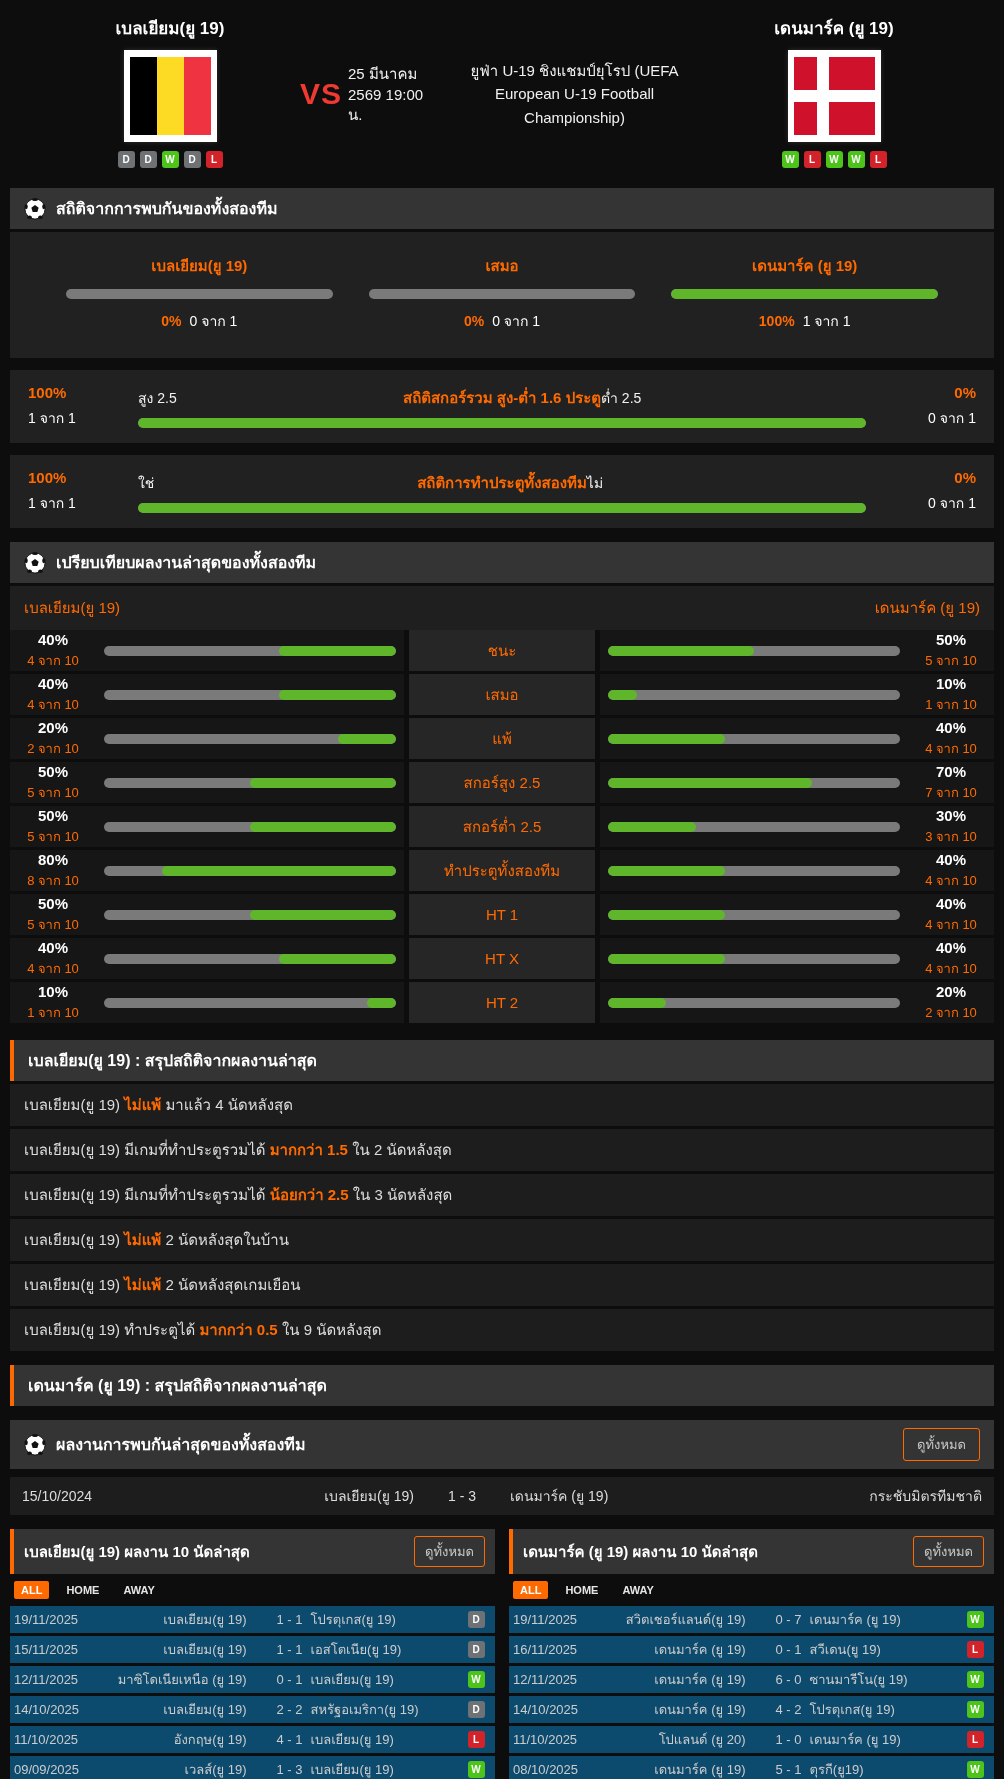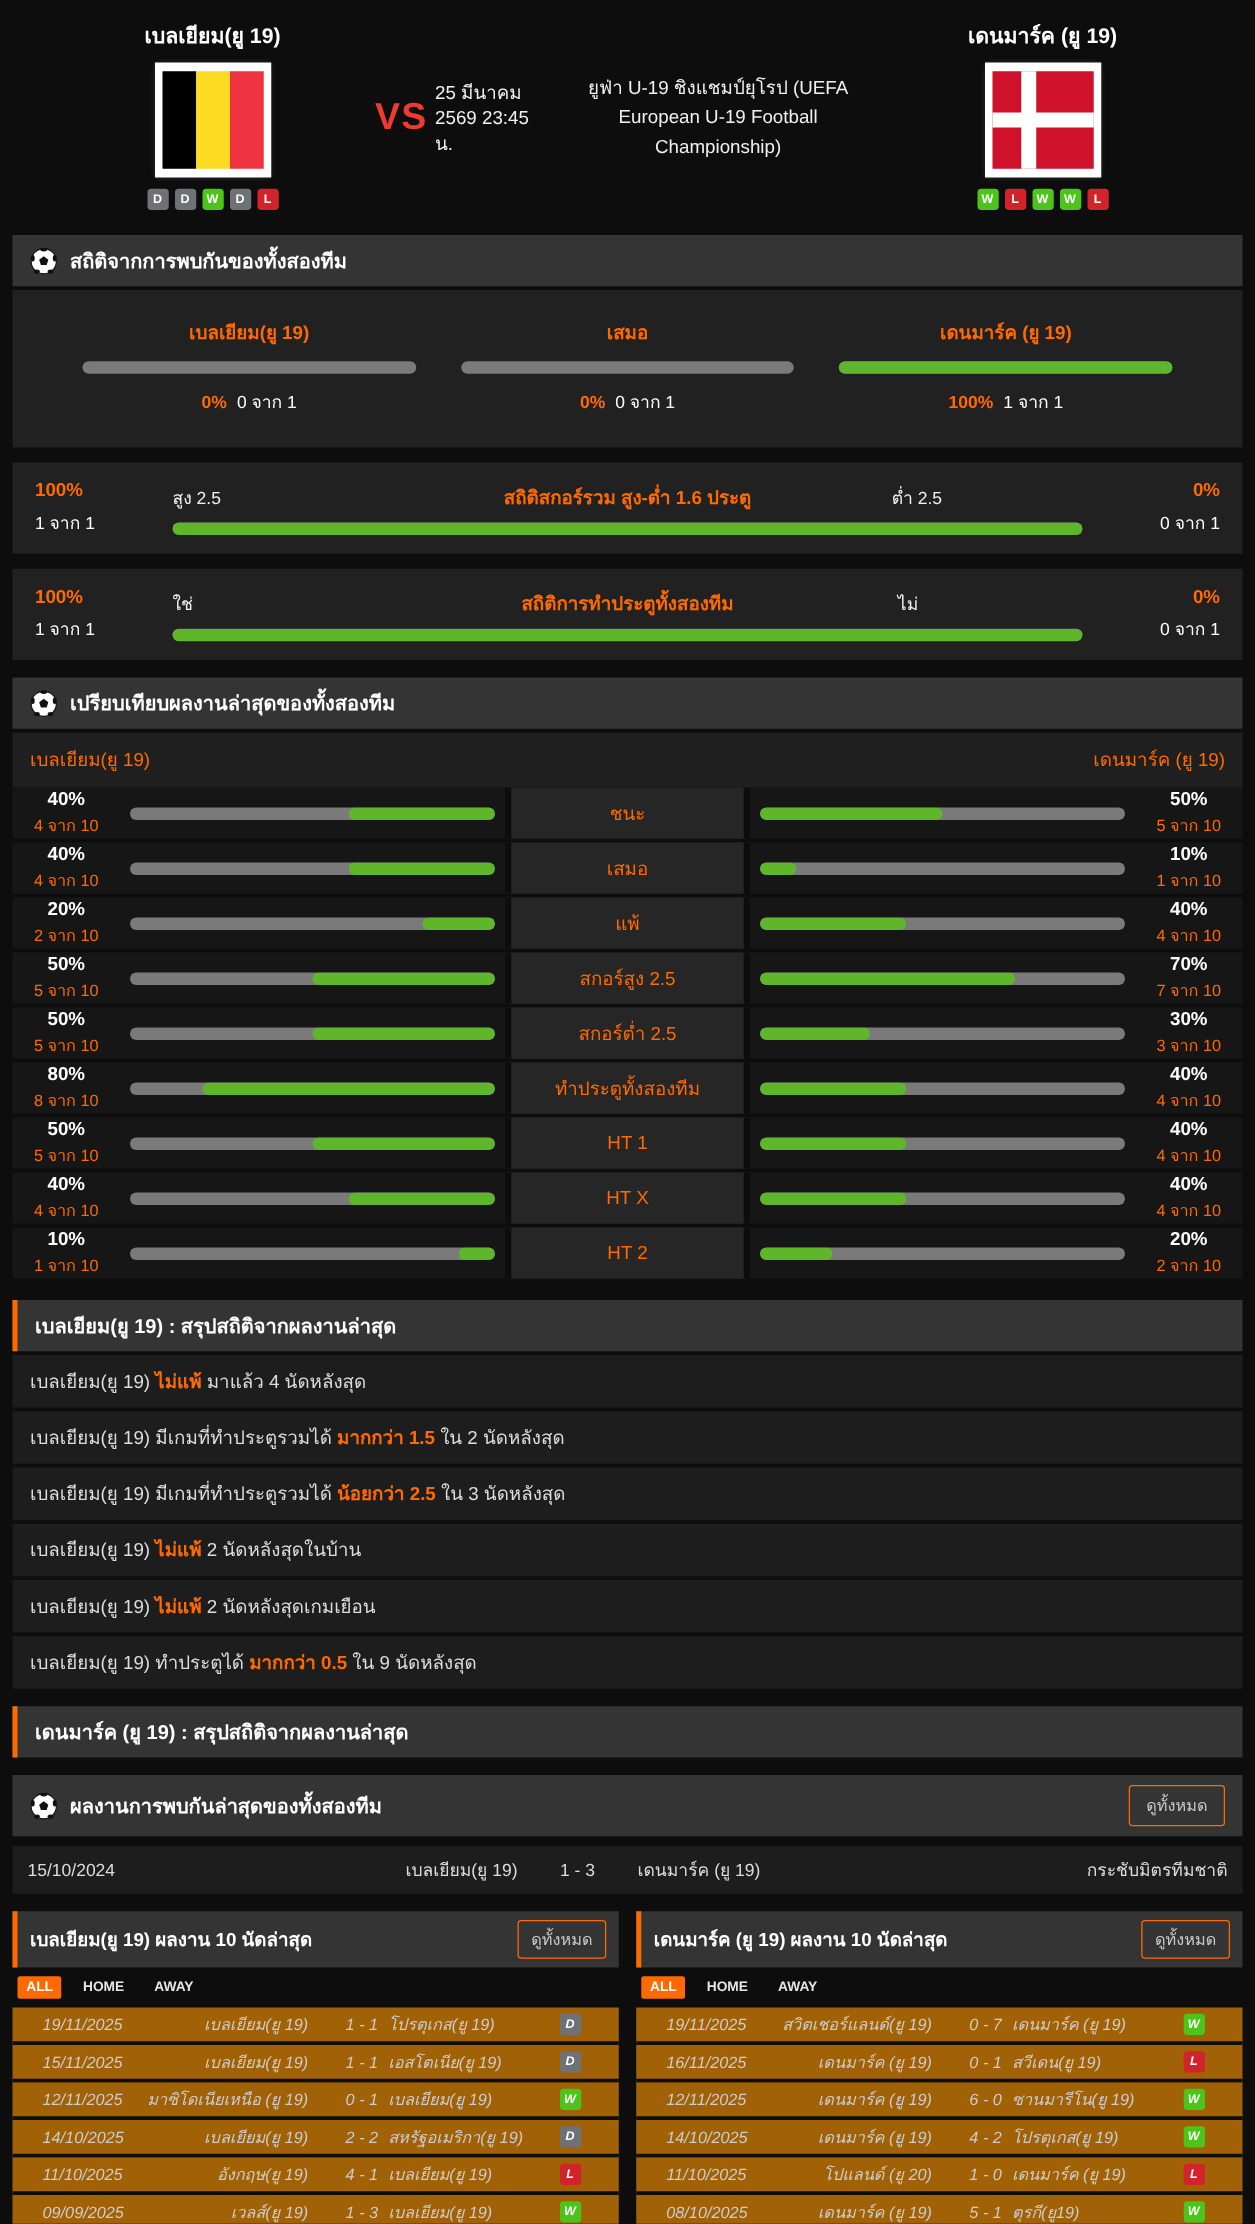--- a/index.html
+++ b/index.html
@@ -45,21 +45,21 @@
   .h2h-col .nums { font-size:14px; color:#fff; }
   .h2h-col .nums .pct { color:#ff6a00; font-weight:bold; margin-right:8px; }
 
   .ou-band { display:grid; grid-template-columns:92px 1fr 92px; align-items:center; background:#212121; margin-top:12px; padding:14px 18px; }
   .ou-side { display:flex; flex-direction:column; gap:6px; font-size:14px; color:#fff; }
   .ou-side .pct { color:#ff6a00; font-weight:bold; font-size:15px; }
   .ou-side.right { text-align:right; }
   .ou-mid { padding:0 18px; display:flex; flex-direction:column; gap:8px; }
   .ou-labels { display:grid; grid-template-columns:1fr auto 1fr; align-items:center; font-size:14px; color:#f2f2f2; }
   .ou-labels .title { color:#ff6a00; font-weight:bold; font-size:15px; text-align:center; }
-  .ou-labels .rlab { text-align:center; }
+  .ou-labels .rlab { text-align:left; }
 
   
   .cmp-teams { display:flex; justify-content:space-between; background:#1f1f1f; margin-top:3px; padding:10px 14px; color:#ff6a00; font-size:15px; }
   .cmp-row { display:grid; grid-template-columns:86px 1fr 196px 1fr 86px; align-items:stretch; background:#161616; border-bottom:3px solid #0d0d0d; min-height:44px; }
   .cmp-stat { display:flex; flex-direction:column; align-items:center; justify-content:center; gap:2px; }
   .cmp-stat .p { color:#fff; font-weight:bold; font-size:15px; }
   .cmp-stat .c { color:#ff6a00; font-size:13px; }
   .cmp-barcell { display:flex; align-items:center; }
   .cmp-barcell .track { flex:1; margin:0 8px; }
   .cmp-mid { background:#262626; border-left:5px solid #0d0d0d; border-right:5px solid #0d0d0d; display:flex; align-items:center; justify-content:center; color:#ff6a00; font-size:15px; text-align:center; padding:4px; }
@@ -77,21 +77,21 @@
 
   
   .tables-wrap { display:flex; gap:14px; margin-top:14px; }
   .half { flex:1; min-width:0; }
   .half .sec-head { margin-top:0; padding:7px 10px; }
   .half .sec-head .t { font-size:15px; }
   .half .viewall { padding:4px 10px; font-size:13px; }
   .tabs { display:flex; align-items:center; gap:10px; padding:7px 4px; }
   .tab { font-size:11px; font-weight:bold; color:#e6e6e6; padding:3px 7px; border-radius:2px; cursor:pointer; }
   .tab.active { background:#ff6a00; color:#fff; }
-  .res-row { display:grid; grid-template-columns:82px 1fr 48px 1fr 30px; align-items:center; background:#a16207; border-bottom:3px solid #0d0d0d; min-height:30px; padding:3px 24px; font-size:13px; color:#ccc;font-style:italic; }
+  .res-row { display:grid; grid-template-columns:82px 1fr 48px 1fr 30px; align-items:center; background:#0c4a6e; border-bottom:3px solid #0d0d0d; min-height:30px; padding:3px 4px; font-size:13px; color:#ccc; }
   .res-row .home { text-align:right; padding-right:8px; }
   .res-row .score { text-align:right; }
   .res-row .away { text-align:left; padding-left:8px; }
   .res-row .bcell { display:flex; justify-content:center; }
 
   .res { width:17px; height:17px; border-radius:3px; display:flex; align-items:center; justify-content:center; font-size:10px; font-weight:bold; color:#fff; background:#555; }
   .res-W { background:#4cc41a; } .res-D { background:#6e7275; } .res-L { background:#d2232a; }
 
   .ball { flex:0 0 auto; }
 </style>
@@ -113,21 +113,21 @@
       <div class="form-row">
         <span class="res res-D">D</span>
         <span class="res res-D">D</span>
         <span class="res res-W">W</span>
         <span class="res res-D">D</span>
         <span class="res res-L">L</span>
       </div>
     </div>
     <div class="center-col">
       <div class="vs">VS</div>
-      <div class="match-date">25 มีนาคม 2569 23:45 น.</div>
+      <div class="match-date">25 มีนาคม 2569 19:00 น.</div>
       <div class="match-comp">ยูฟ่า U-19 ชิงแชมป์ยุโรป (UEFA European U-19 Football Championship)</div>
     </div>
     <div class="team-col">
       <div class="team-name">เดนมาร์ค (ยู 19)</div>
       <div class="flag-card">
         <div class="flag-dk">
             <div class="h"></div>
             <div class="v"></div>
           </div>
       </div>

